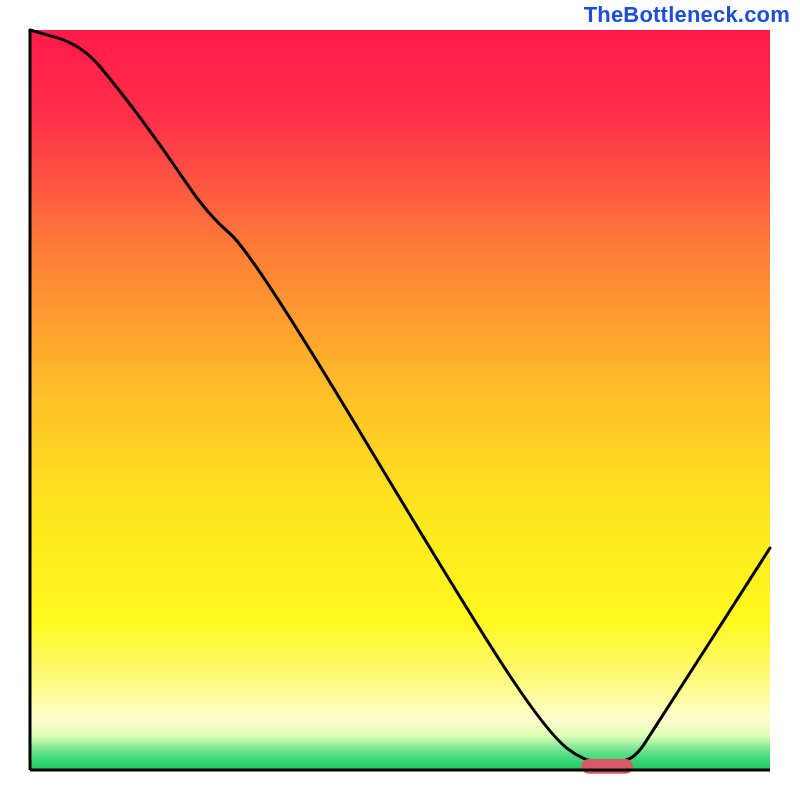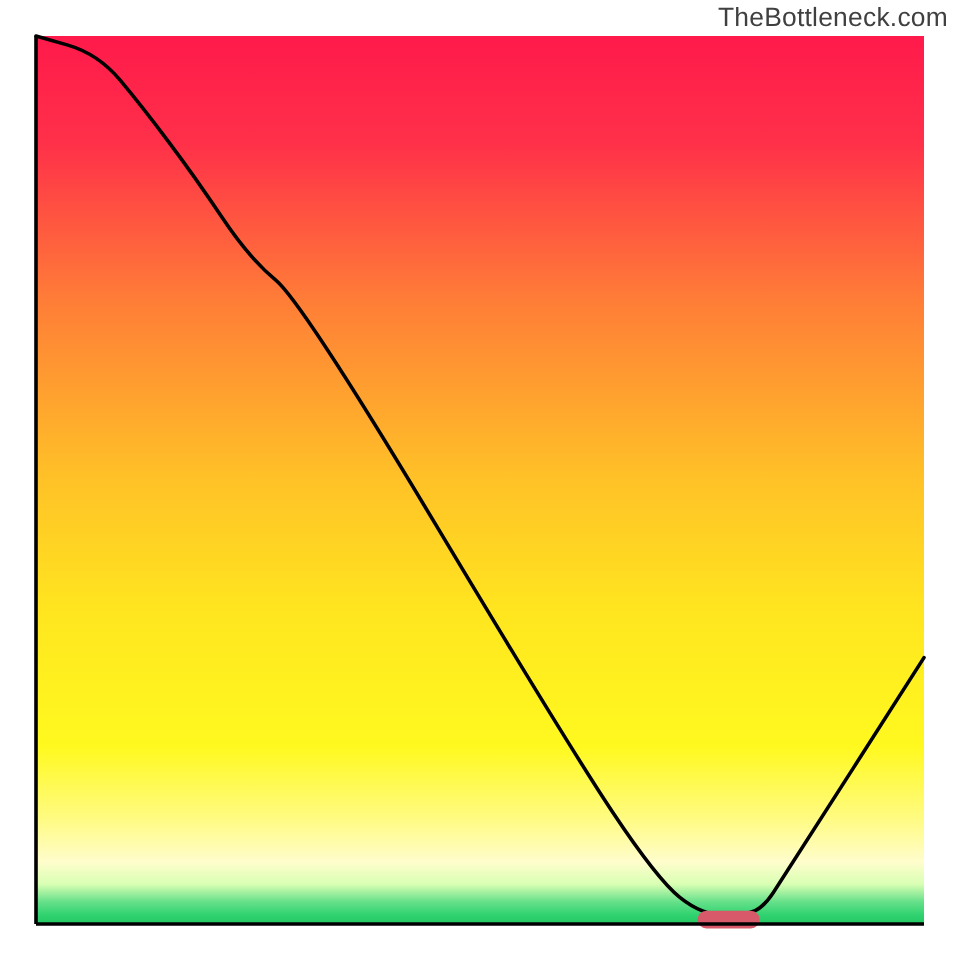--- a/index.html
+++ b/index.html
@@ -20,22 +20,22 @@
     position: absolute;
     top: 0;
     left: 0;
   }
   .watermark {
     position: absolute;
     top: 2px;
     right: 10px;
     font-family: Arial, Helvetica, sans-serif;
     font-size: 22px;
-    font-weight: 400;
-    color: #404040;
+    font-weight: 700;
+    color: #1d4ed8;
     letter-spacing: 0.2px;
     user-select: none;
   }
 </style>
 </head>
 <body>
 
 <div class="stage">
   <svg id="chart-svg" width="800" height="800">
       <defs>

